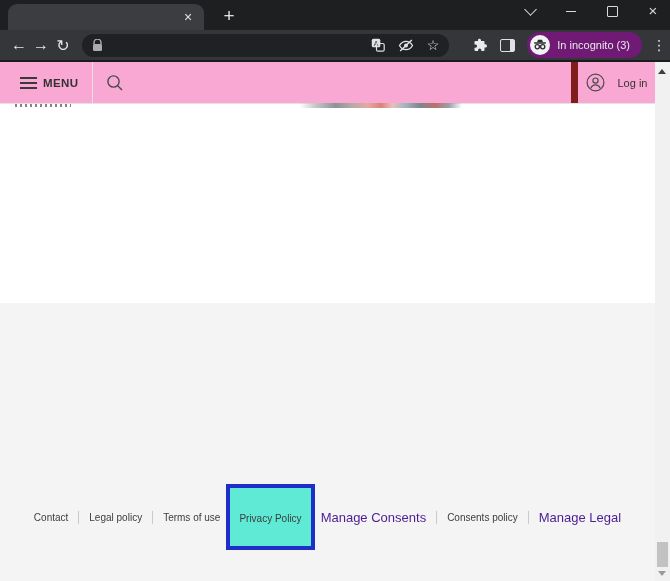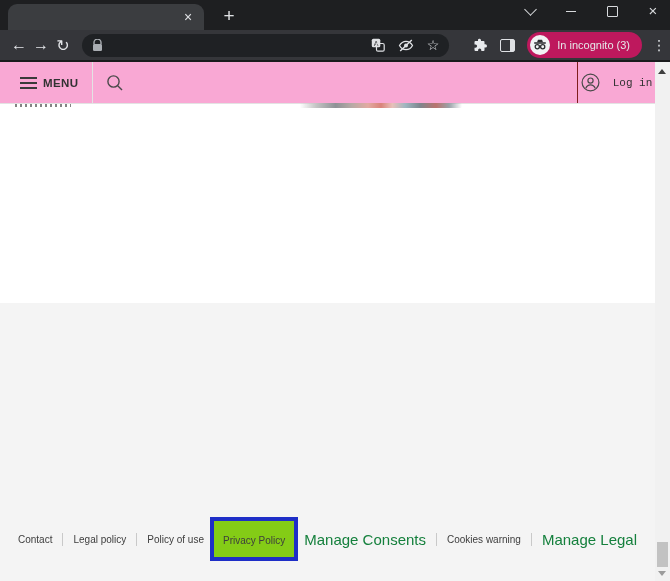--- a/index.html
+++ b/index.html
@@ -28,52 +28,52 @@
        display:flex;align-items:center;padding:0 8px;box-sizing:border-box;}
   .navbtn{color:#e3e5e8;font-size:16px;width:22px;text-align:center;flex:0 0 auto;}
   .addressbar{flex:1;height:23px;margin:0 10px 0 8px;background:#1f2124;border-radius:12px;
        display:flex;align-items:center;padding:0 10px;min-width:0;}
   .ab-spacer{flex:1;}
   .ab-ic{margin-left:13px;display:flex;align-items:center;}
   .star{color:#dfe1e4;font-size:14px;}
   .tb-ic{margin-left:13px;display:flex;align-items:center;flex:0 0 auto;}
   .sidepanel{width:13px;height:11px;border:1.5px solid #dfe1e4;border-radius:2px;position:relative;}
   .sidepanel::after{content:"";position:absolute;right:0;top:0;width:4px;height:11px;background:#dfe1e4;}
-  .chip{flex:0 0 auto;margin-left:12px;height:26px;border-radius:13px;background:#be185d;
+  .chip{flex:0 0 auto;margin-left:12px;height:26px;border-radius:13px;background:#701a75;
        display:flex;align-items:center;padding:0 12px 0 3px;gap:7px;}
   .avatar{width:20px;height:20px;border-radius:50%;background:#f1f3f4;display:flex;align-items:center;justify-content:center;}
   .chip-label{color:#e6e7e9;font-size:11px;white-space:nowrap;}
   .dots{color:#dfe1e4;font-size:14px;margin-left:10px;flex:0 0 auto;width:10px;text-align:center;}
   .chrome-bottom{position:absolute;left:0;top:60px;width:670px;height:2px;background:#1a1b1d;}
   
   .page{position:absolute;left:0;top:62px;width:670px;height:519px;background:#ffffff;}
   .site-header{position:absolute;left:0;top:0;width:655px;height:41px;background:#f9a8d4;
        border-bottom:1px solid #e3e3e3;display:flex;align-items:center;}
   .hamburger{margin-left:20px;width:17px;height:12px;display:flex;flex-direction:column;justify-content:space-between;}
   .hamburger span{display:block;height:2px;background:#3a3a3a;}
   .menu-label{margin-left:6px;font-size:11.5px;font-weight:700;letter-spacing:.4px;color:#323232;}
   .hd-sep{width:1px;height:41px;background:#e3e3e3;margin-left:14px;}
   .search-wrap{margin-left:13px;display:flex;align-items:center;}
   .hd-spacer{flex:1;}
-  .login{width:77px;height:41px;border-left:1px solid #7f1d1d;display:flex;align-items:center;justify-content:center;gap:13px;font-family:Liberation Mono, monospace;}
+  .login{width:77px;height:41px;border-left:7px solid #7f1d1d;display:flex;align-items:center;justify-content:center;gap:13px;}
   .login-label{font-size:11px;color:#333;}
   
   .frag-text{position:absolute;left:15px;top:42px;width:56px;height:3px;
        background:repeating-linear-gradient(90deg,#6e6e6e 0 2px,transparent 2px 5px);opacity:.85;}
   .frag-img{position:absolute;left:300px;top:41px;width:162px;height:5px;border-radius:1px;
        background:linear-gradient(90deg,rgba(200,200,200,0) 0%,#c4c4c4 10%,#8e9296 22%,#b7aaa6 32%,
         #e2aaa2 42%,#d9837a 50%,#e8c0ba 57%,#9fb6c0 65%,#7e868e 74%,#b9736e 84%,#9aa2a8 92%,rgba(200,200,200,0) 100%);
        filter:blur(.4px);}
   
   .footer-section{position:absolute;left:0;top:241px;width:655px;height:278px;background:#f4f4f4;}
-  .footer-row{position:absolute;left:0;top:443px;width:655px;display:flex;align-items:center;justify-content:center;}
+  .footer-row{position:absolute;left:0;top:417px;width:655px;display:flex;align-items:center;justify-content:center;}
   .flink-s{font-size:10px;color:#3d3d3d;white-space:nowrap;}
-  .flink-l{font-size:15px;color:#15803d;white-space:nowrap;}
+  .flink-l{font-size:13px;color:#4c1d95;white-space:nowrap;}
   .fsep{width:1px;height:13px;background:#c9c9c9;margin:0 10px;}
-  .hl-box{border:4px solid #1e2ec7;padding:9px 9px;margin:12px 6px;background:#84cc16;}
+  .hl-box{border:4px solid #1e2ec7;padding:20px 9px;margin:5px 6px;background:#5eead4;}
   
   .scrollbar{position:absolute;right:0;top:62px;width:15px;height:519px;background:#f1f1f1;}
   .sb-up{position:absolute;left:3px;top:7px;width:0;height:0;
        border-left:4.5px solid transparent;border-right:4.5px solid transparent;border-bottom:5px solid #3f3f3f;}
   .sb-thumb{position:absolute;left:2px;top:480px;width:11px;height:25px;background:#c2c2c2;}
   .sb-down{position:absolute;left:3px;bottom:5px;width:0;height:0;
        border-left:4.5px solid transparent;border-right:4.5px solid transparent;border-top:5px solid #9b9b9b;}
   svg{display:block;}
 </style>
 </head>
@@ -188,27 +188,27 @@
   <div class="frag-text"></div>
   <div class="frag-img"></div>
 
   <div class="footer-section"></div>
 
   <div class="footer-row">
     <span class="flink-s">Contact</span>
     <span class="fsep"></span>
     <span class="flink-s">Legal policy</span>
     <span class="fsep"></span>
-    <span class="flink-s">Policy of use</span>
+    <span class="flink-s">Terms of use</span>
     <span class="hl-box">
       <span class="flink-s">Privacy Policy</span>
     </span>
     <span class="flink-l">Manage Consents</span>
     <span class="fsep"></span>
-    <span class="flink-s">Cookies warning</span>
+    <span class="flink-s">Consents policy</span>
     <span class="fsep"></span>
     <span class="flink-l">Manage Legal</span>
   </div>
 </div>
 
 <div class="scrollbar">
   <div class="sb-up"></div>
   <div class="sb-thumb"></div>
   <div class="sb-down"></div>
 </div>

